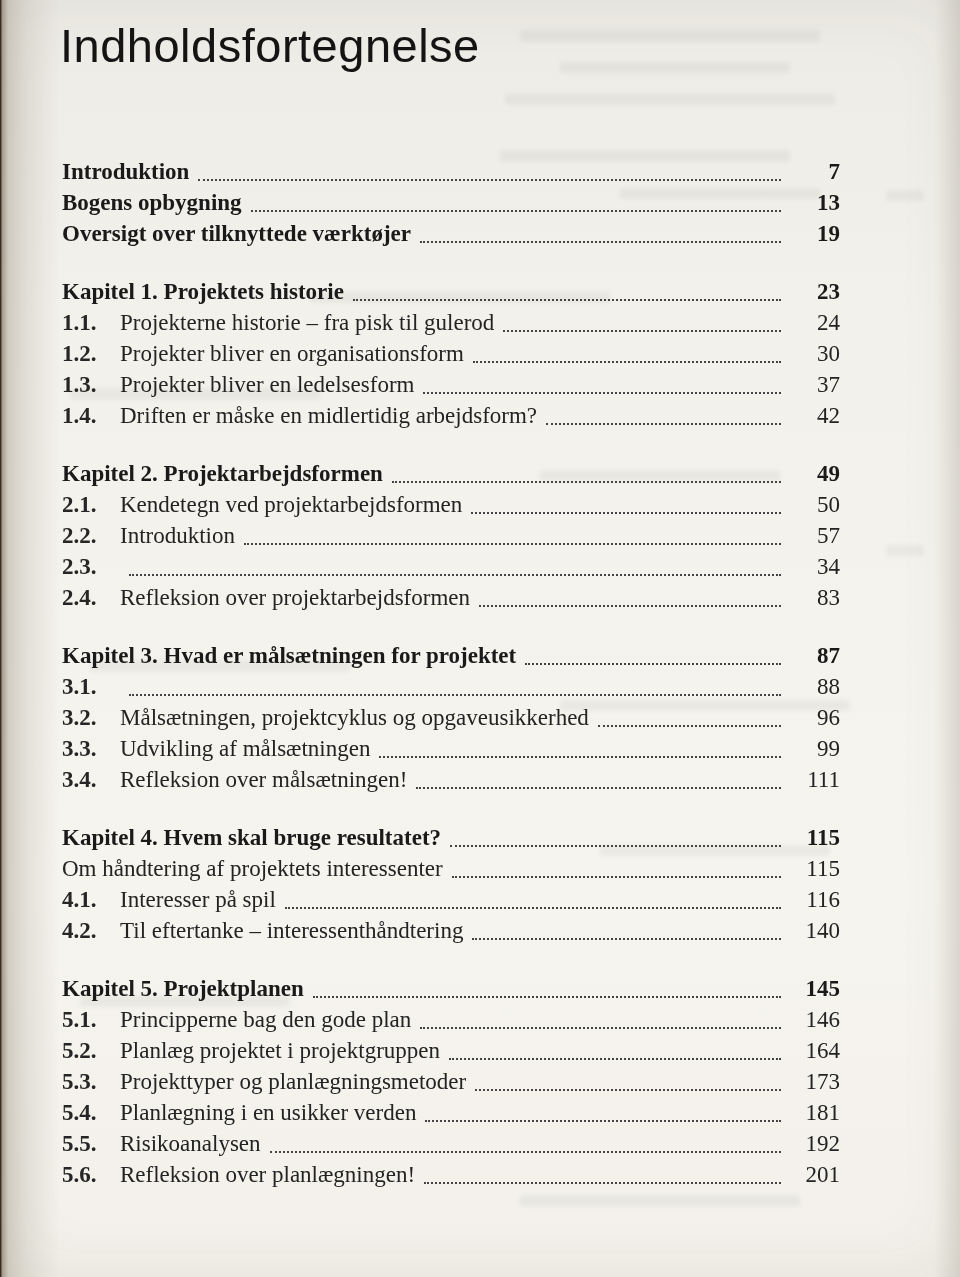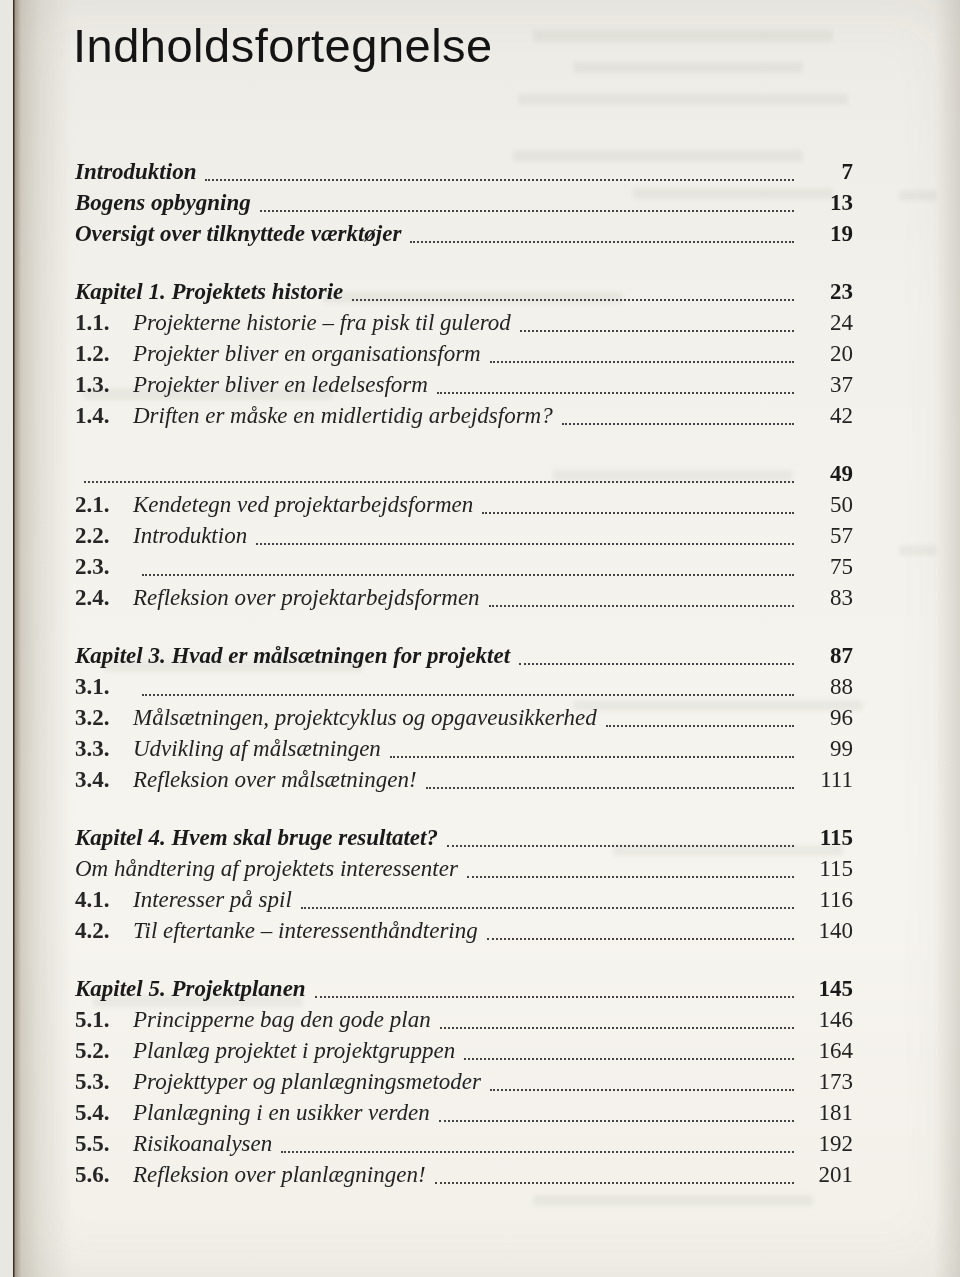--- a/index.html
+++ b/index.html
@@ -11,21 +11,20 @@
   }
   body {
     font-family: "Liberation Serif", "DejaVu Serif", serif;
     background: #e9e7e1;
   }
   .page {
     position: absolute;
     inset: 0;
     background: linear-gradient(180deg, #edebe5 0%, #f3f1eb 25%, #f6f4ee 70%, #f2f0e9 100%);
     box-shadow: inset 0 0 70px rgba(60,50,40,0.07);
-    margin-left: 13px;
   }
   
   .gutter {
     position: absolute;
     left: 0; top: 0; bottom: 0;
     width: 60px;
     background: linear-gradient(90deg,
       #20160e 0%,
       #3a2b1c 0.8%,
       rgba(110,95,75,0.55) 4%,
@@ -66,21 +65,21 @@
     display: flex;
     align-items: flex-end;
     line-height: 31px;
     white-space: nowrap;
   }
   .row .num {
     flex: 0 0 58px;
     color: #262626;
     font-weight: bold;
   }
-  .row .label { flex: 0 0 auto; font-style: italic; }
+  .row .label { flex: 0 0 auto; }
   .row .leader {
     flex: 1 1 auto;
     min-width: 18px;
     border-bottom: 2px dotted #434343;
     margin: 0 7px 6px 9px;
     height: 0;
   }
   .row .pageno {
     flex: 0 0 52px;
     text-align: right;
@@ -151,56 +150,57 @@
         <div class="row sub">
           <span class="num">1.1.</span>
           <span class="label">Projekterne historie – fra pisk til gulerod</span>
           <span class="leader"></span>
           <span class="pageno">24</span>
         </div>
         <div class="row sub">
           <span class="num">1.2.</span>
           <span class="label">Projekter bliver en organisationsform</span>
           <span class="leader"></span>
-          <span class="pageno">20</span>
+          <span class="pageno">30</span>
         </div>
         <div class="row sub">
           <span class="num">1.3.</span>
           <span class="label">Projekter bliver en ledelsesform</span>
           <span class="leader"></span>
           <span class="pageno">37</span>
         </div>
         <div class="row sub">
           <span class="num">1.4.</span>
           <span class="label">Driften er måske en midlertidig arbejdsform?</span>
           <span class="leader"></span>
           <span class="pageno">42</span>
         </div>
       </section>
       <section class="group">
         <div class="row chapter">
+          <span class="label">Kapitel 2. Projektarbejdsformen</span>
           <span class="leader"></span>
           <span class="pageno">49</span>
         </div>
         <div class="row sub">
           <span class="num">2.1.</span>
           <span class="label">Kendetegn ved projektarbejdsformen</span>
           <span class="leader"></span>
           <span class="pageno">50</span>
         </div>
         <div class="row sub">
           <span class="num">2.2.</span>
           <span class="label">Introduktion</span>
           <span class="leader"></span>
           <span class="pageno">57</span>
         </div>
         <div class="row sub">
           <span class="num">2.3.</span>
           <span class="leader"></span>
-          <span class="pageno">75</span>
+          <span class="pageno">34</span>
         </div>
         <div class="row sub">
           <span class="num">2.4.</span>
           <span class="label">Refleksion over projektarbejdsformen</span>
           <span class="leader"></span>
           <span class="pageno">83</span>
         </div>
       </section>
       <section class="group">
         <div class="row chapter">

